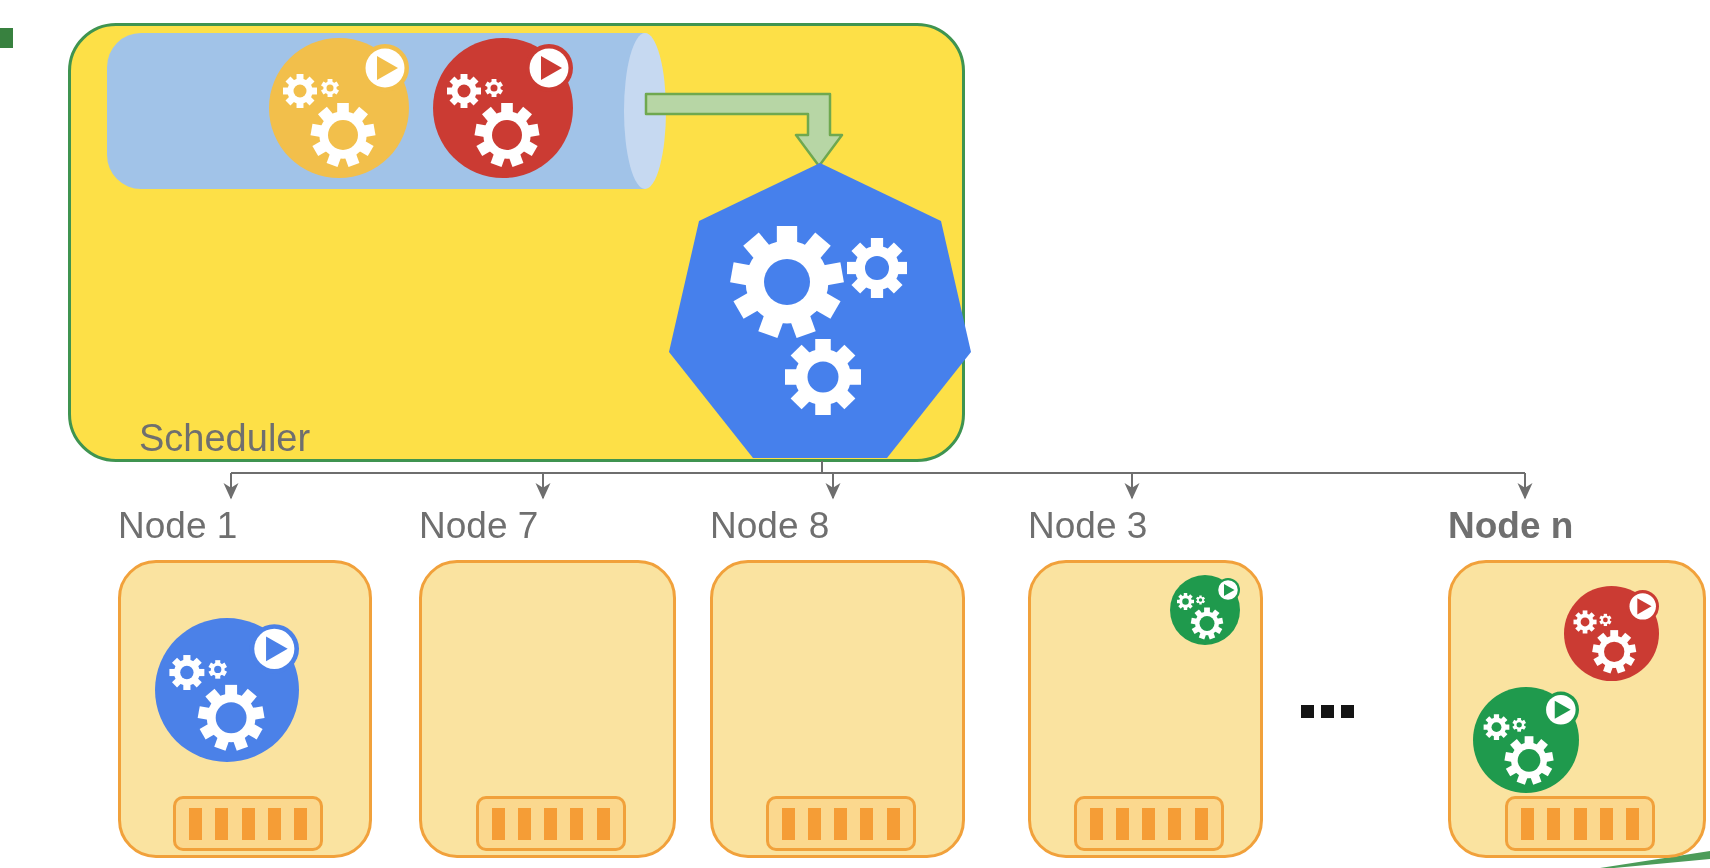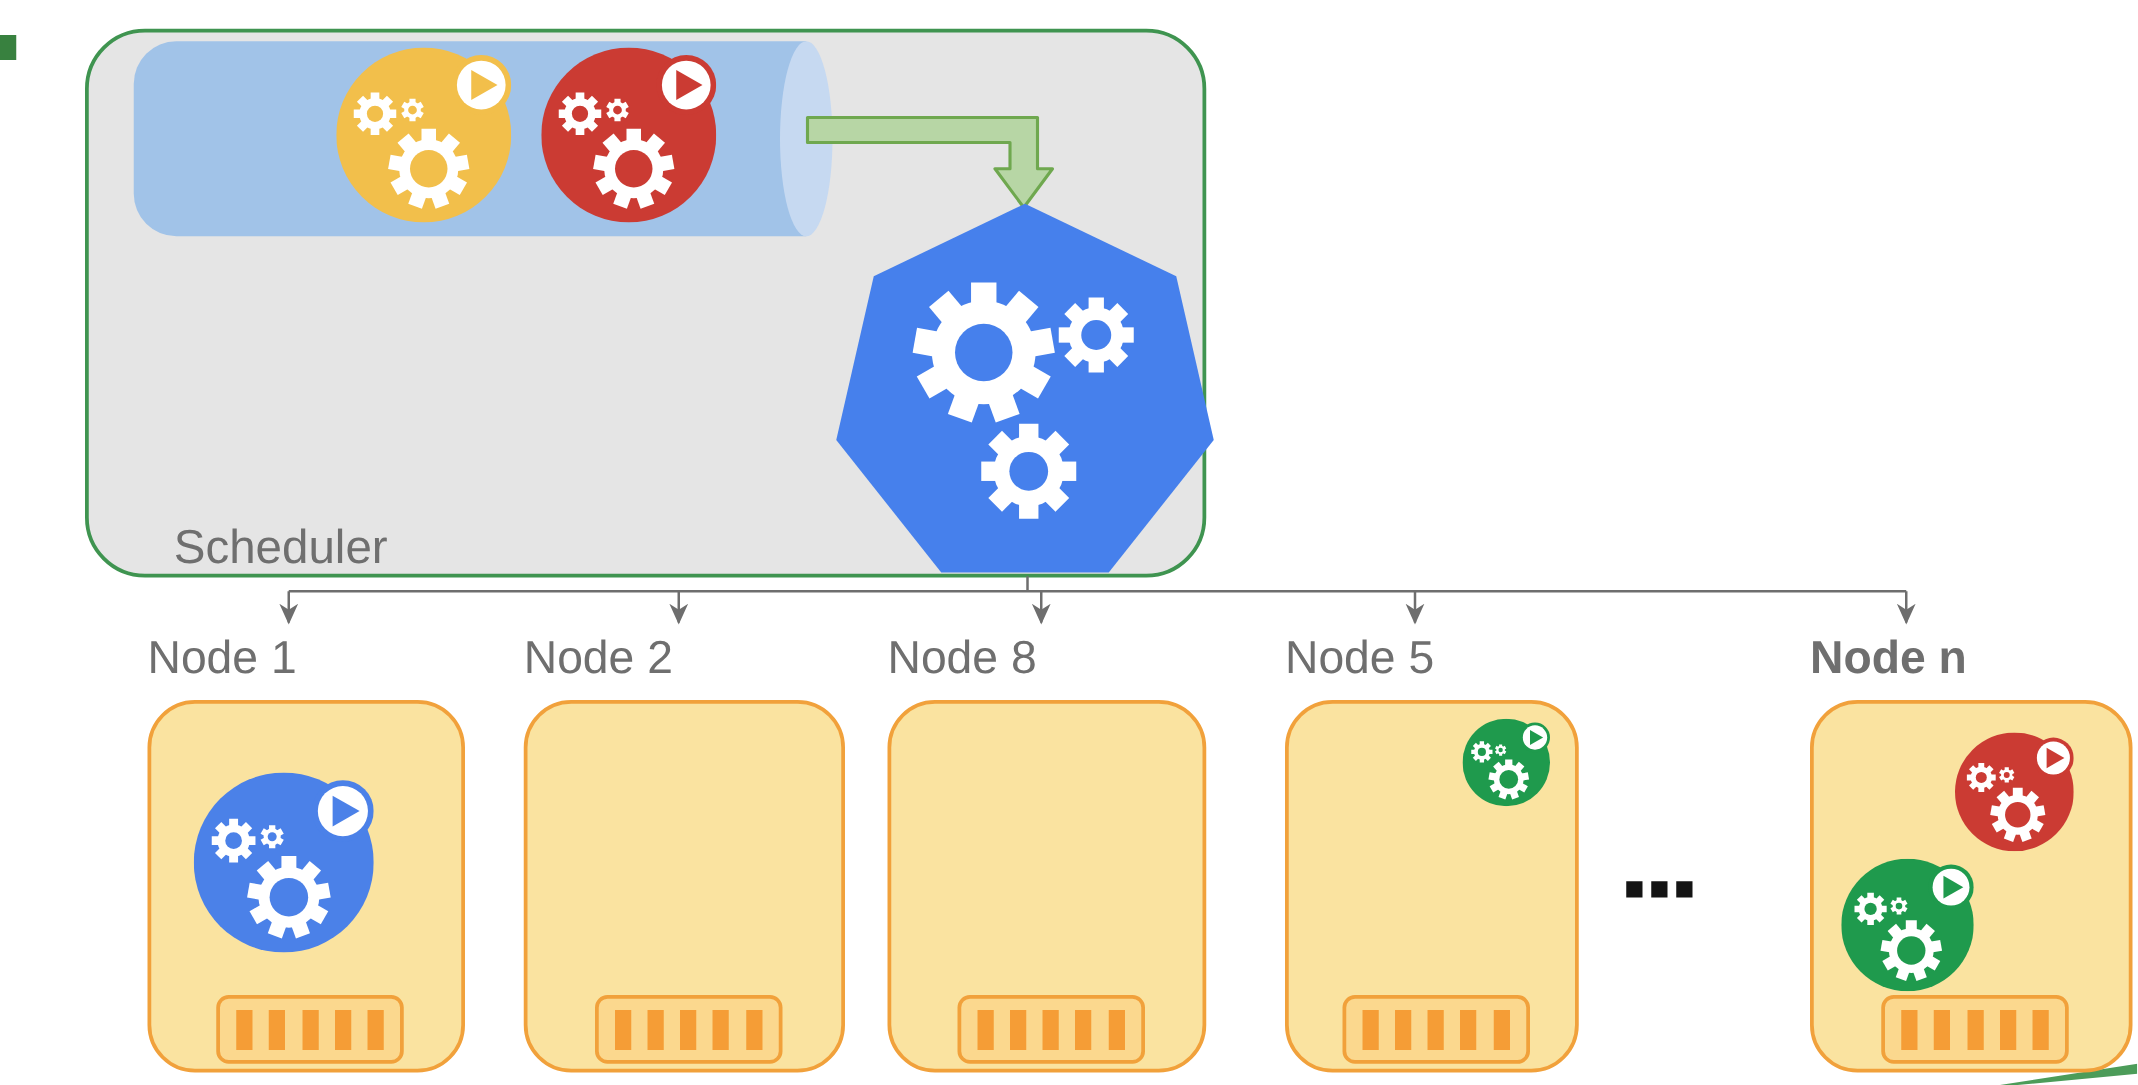--- a/index.html
+++ b/index.html
@@ -1,21 +1,21 @@
 <!DOCTYPE html>
 <html><head>
 <meta charset="utf-8">
 <style>
   html,body{margin:0;padding:0;background:#fff;}
   .canvas{position:relative;width:1710px;height:868px;background:#ffffff;
           font-family:"Liberation Sans",sans-serif;overflow:hidden;}
   .abs{position:absolute;}
 
   
-  .scheduler{left:68px;top:23px;width:897px;height:439px;background:#e5e5e5;
+  .scheduler{left:68px;top:23px;width:897px;height:439px;background:#fde047;
              border:3px solid #3F9450;border-radius:48px;box-sizing:border-box;}
   .queue-body{left:36px;top:7px;width:538px;height:156px;background:#A1C3E8;
               border-radius:34px 0 0 34px;}
   .queue-cap{left:553px;top:7px;width:42px;height:156px;background:#C6D9F1;border-radius:50%;}
   .scheduler-label{left:68px;top:391px;font-size:38px;color:#6F6F6F;white-space:nowrap;}
 
   
   .overlay{left:0;top:0;width:1710px;height:868px;pointer-events:none;}
 
   .hepta{left:660px;top:155px;width:320px;height:312px;}
@@ -242,21 +242,21 @@
               <line x1="60.143593539448986" y1="105" x2="46.28718707889797" y2="113.00000000000001" stroke="#fff" stroke-width="11.616911501274258"></line>
               <line x1="58.24307595180467" y1="94.22162915732912" x2="42.48615190360934" y2="91.44325831465824" stroke="#fff" stroke-width="11.616911501274258"></line>
               <line x1="63.715398245015365" y1="84.74328891009635" x2="53.43079649003073" y2="72.48657782019271" stroke="#fff" stroke-width="11.616911501274258"></line>
               <circle cx="74" cy="97" r="23.68" fill="#fff"></circle>
               <circle cx="74" cy="97" r="15" fill="#4B81E8"></circle>
             </g>
           </svg>
         </div>
       </div>
       <div class="node" style="left: 419px; width: 257px;">
-        <div class="node-label">Node 2</div>
+        <div class="node-label">Node 7</div>
         <div class="node-box">
           <div class="ram" style="left: 53.5px;">
             <div class="bar"></div>
             <div class="bar"></div>
             <div class="bar"></div>
             <div class="bar"></div>
             <div class="bar"></div>
           </div>
         </div>
       </div>
@@ -266,21 +266,21 @@
           <div class="ram" style="left: 52.5px;">
             <div class="bar"></div>
             <div class="bar"></div>
             <div class="bar"></div>
             <div class="bar"></div>
             <div class="bar"></div>
           </div>
         </div>
       </div>
       <div class="node" style="left: 1028px; width: 235px;">
-        <div class="node-label">Node 5</div>
+        <div class="node-label">Node 3</div>
         <div class="node-box">
           <div class="ram" style="left: 42.5px;">
             <div class="bar"></div>
             <div class="bar"></div>
             <div class="bar"></div>
             <div class="bar"></div>
             <div class="bar"></div>
           </div>
           <svg viewBox="0 0 140 140" class="pod" style="left: 139px; top: 12px; width: 70px; height: 70px;">
             <circle cx="70" cy="70" r="70" fill="#1F9A4D"></circle>

